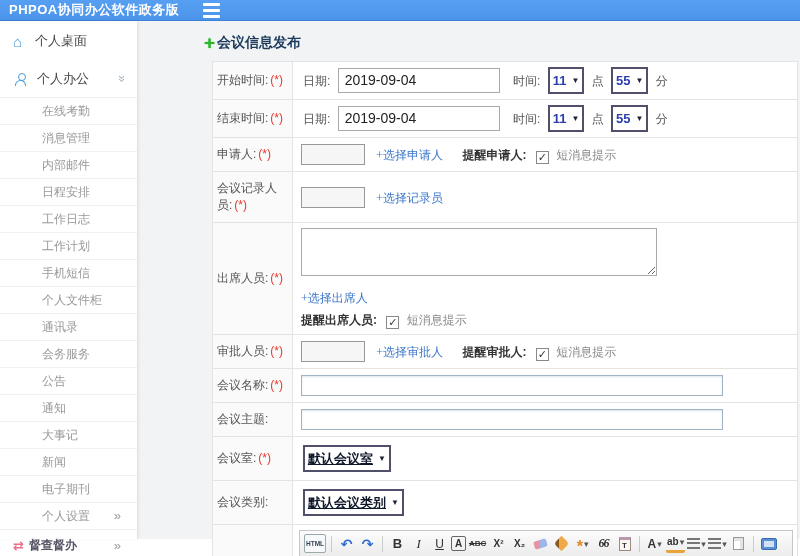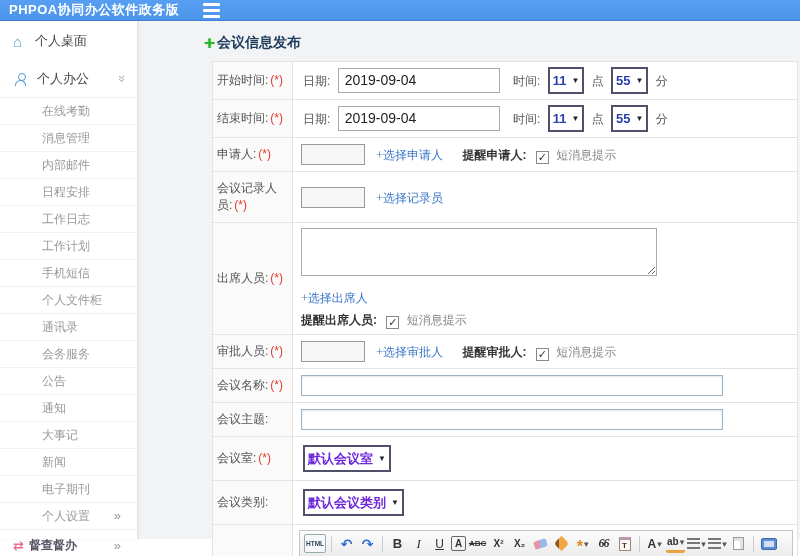--- a/index.html
+++ b/index.html
@@ -48,21 +48,21 @@
   td.val { padding:5px 8px; }
   .inl { color:#555; margin:0 2px; }
 
   input.date { width:162px; height:25px; border:1px solid #a9a9a9; font-size:14px; color:#222;
     padding-left:6px; font-family:"Liberation Sans",sans-serif; margin-left:2px; }
   .tlab { margin-left:10px; }
   .sel { display:inline-flex; align-items:center; border:2px solid #50506a; background:#fff;
     padding:0 3px; height:27px; cursor:pointer; margin:0 2px; }
   .sel b { color:#2b3fae; font-size:13px; }
   .sel::after { content:"▼"; font-size:8px; color:#223; margin-left:5px; }
-  .sel.room b { color:#6d28d9; }
+  .sel.room b { text-decoration:underline; color:#0f172a; }
 
   input.small { width:64px; height:21px; border:1px solid #999; background:#f6f6f6; margin-right:8px; }
   a.pick { color:#3b76c8; text-decoration:none; font-size:12px; cursor:pointer;font-family:Liberation Serif, serif; }
   .remind { font-weight:bold; color:#333; margin-left:16px; margin-right:6px; }
   .cb { display:inline-block; width:13px; height:13px; border:1px solid #888; background:#fff;
     font-size:11px; line-height:11px; text-align:center; color:#333; vertical-align:-2px; margin-right:4px; cursor:pointer; }
   .sms { color:#888; }
   textarea.att { width:356px; height:48px; border:1px solid #aaa; resize:both; display:block; }
   .subline { margin-top:14px; }
   .subline2 { margin-top:5px; }

